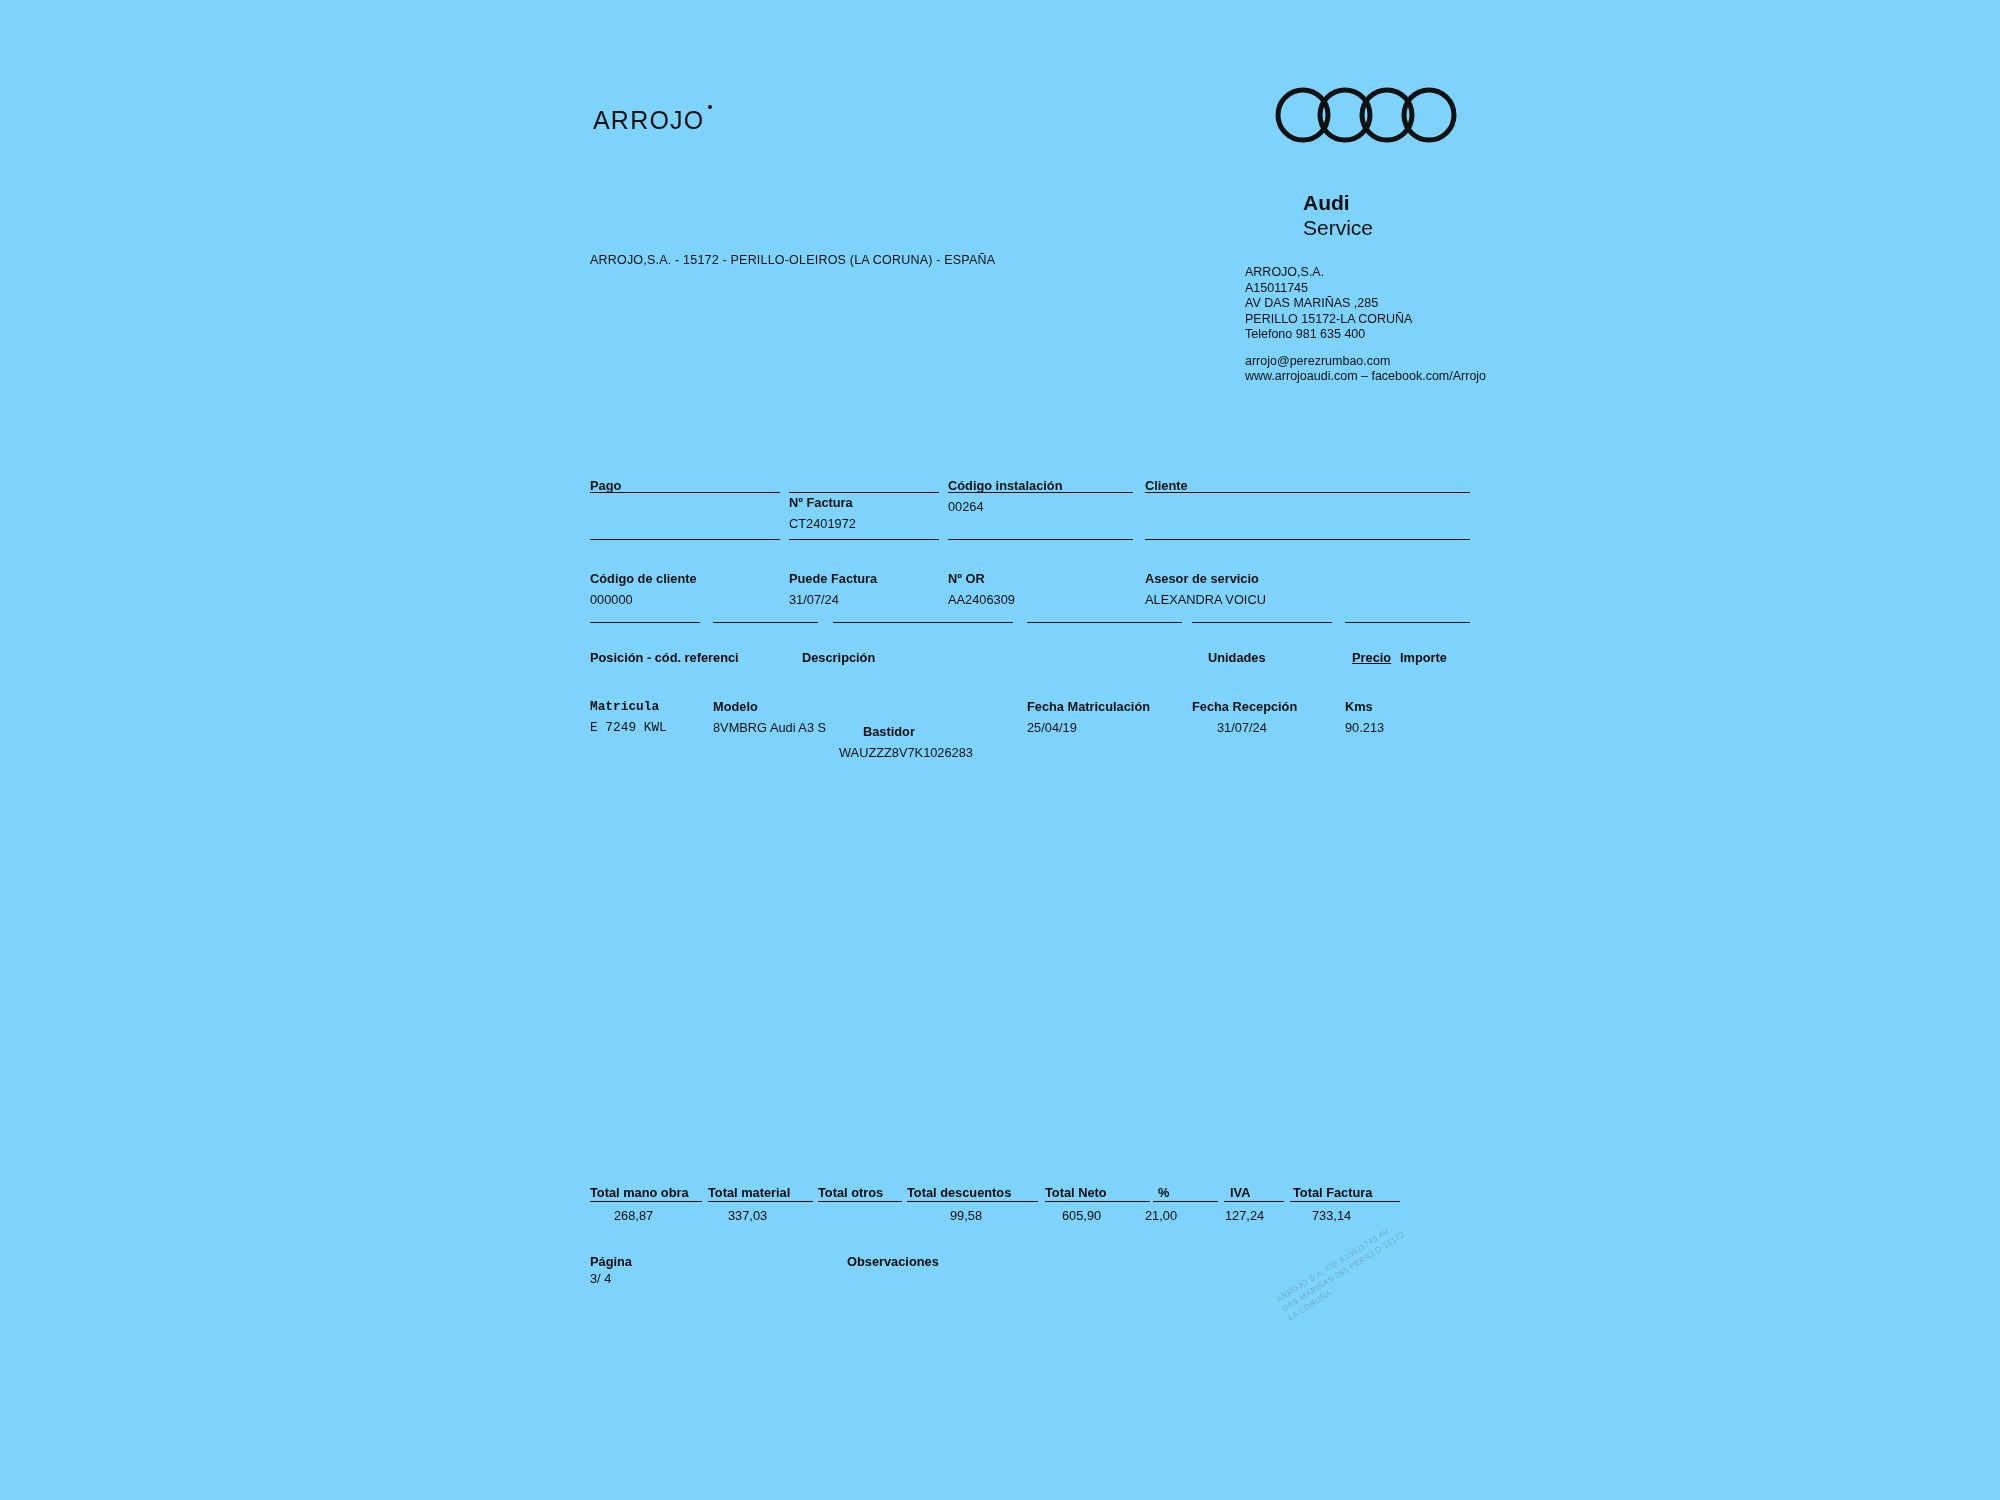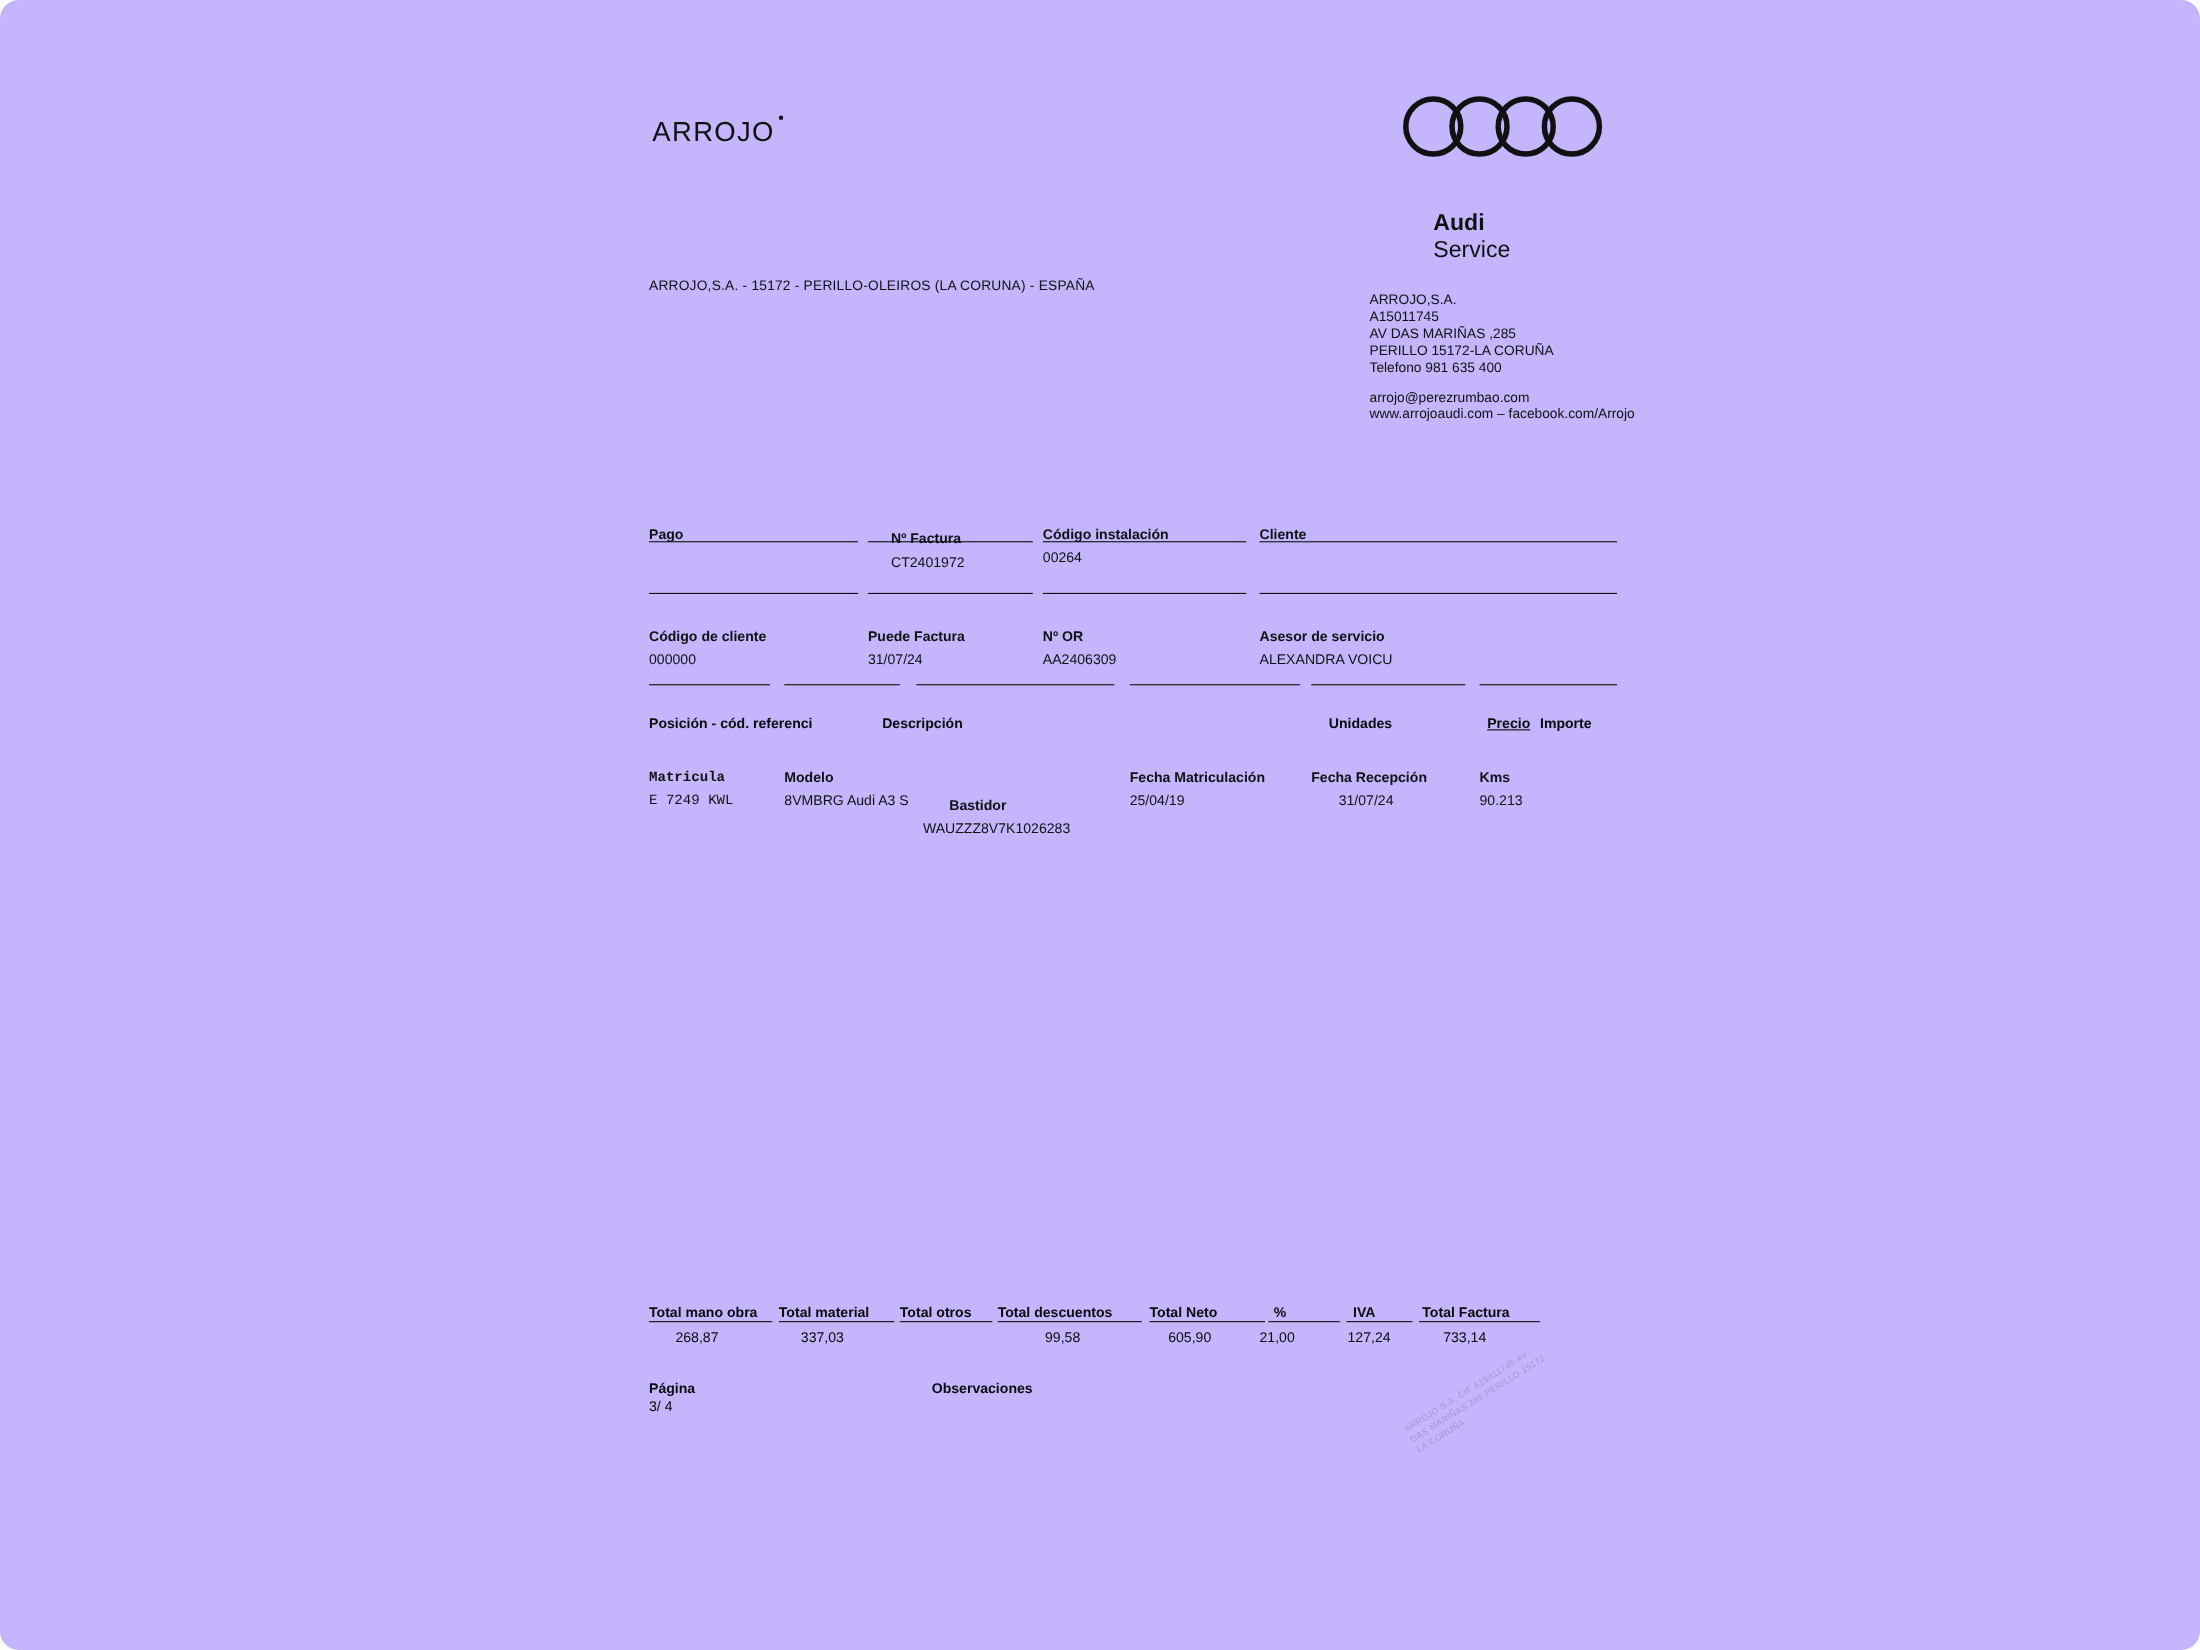--- a/index.html
+++ b/index.html
@@ -13,22 +13,21 @@
     font-family: "Liberation Sans", sans-serif;
     color: #0b0b0b;
     position: relative;
     overflow: hidden;
   }
   .page {
     position: absolute;
     left: 0; top: 0;
     width: 2000px;
     height: 1500px;
-    background: #c4b5fd;
-    border-radius: 17px;
+    background: #7dd3fc;
   }
 
   
   .brand-arrojo {
     position: absolute;
     left: 593px;
     top: 106px;
     font-size: 25px;
     letter-spacing: 1.2px;
     font-family: "Liberation Sans", sans-serif;
@@ -239,21 +238,21 @@
     <div class="rule" style="left:0; top:14px; width:190px;"></div>
     <div class="rule" style="left:199px; top:14px; width:150px;"></div>
     <div class="rule" style="left:358px; top:14px; width:185px;"></div>
     <div class="rule" style="left:555px; top:14px; width:325px;"></div>
 
     <div class="frow" style="height:46px;">
       <div class="fcell" style="left:0; top:0;">
         <span class="flabel">Pago</span>
         <span class="fvalue"></span>
       </div>
-      <div class="fcell" style="left:199px; top:4px;margin-left:21px;">
+      <div class="fcell" style="left:199px; top:17px;">
         <span class="flabel">Nº Factura</span>
         <span class="fvalue">CT2401972</span>
       </div>
       <div class="fcell" style="left:358px; top:0;">
         <span class="flabel">Código instalación</span>
         <span class="fvalue">00264</span>
       </div>
       <div class="fcell" style="left:555px; top:0;">
         <span class="flabel">Cliente</span>
         <span class="fvalue"></span>

